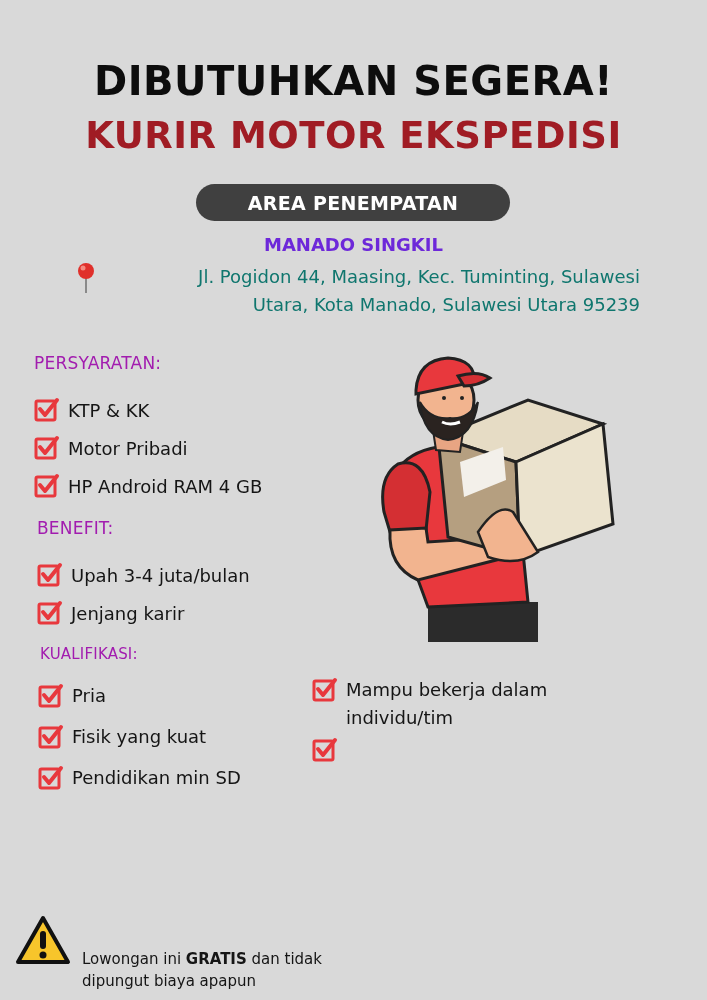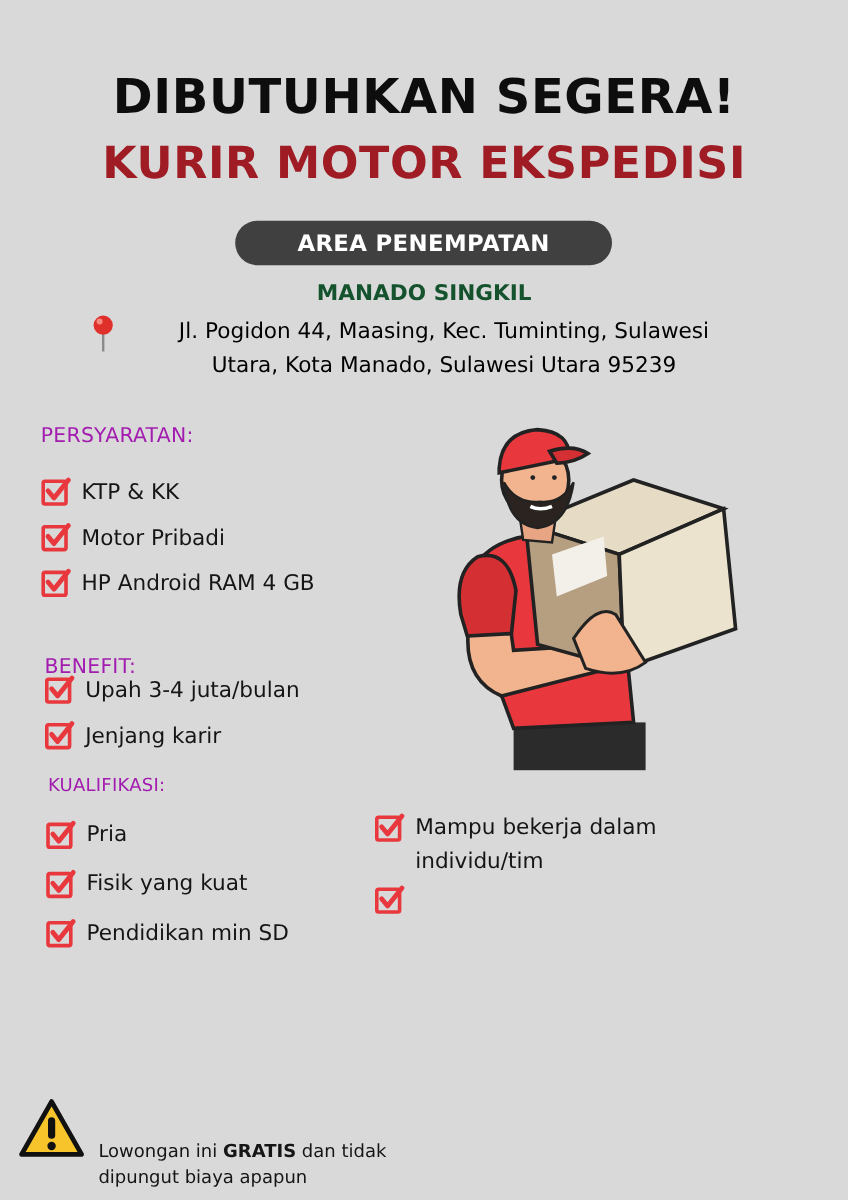--- a/index.html
+++ b/index.html
@@ -19,26 +19,26 @@
   .title-2 { top: 114px; font-size: 37px; color: #a01c24; }
   .pill {
     left: 196px; top: 184px; width: 314px; height: 37px;
     background: #404040; border-radius: 19px;
     color: #fff; font-weight: 700; font-size: 19px;
     display: flex; align-items: center; justify-content: center;
     letter-spacing: 0.3px;
   }
   .location-name {
     left: 0; width: 707px; top: 234px; text-align: center;
-    color: #14532d; font-weight: 700; font-size: 18px;
+    color: #6d28d9; font-weight: 700; font-size: 18px;
   }
   .pin { left: 76px; top: 262px; width: 20px; height: 32px; }
   .address {
-    left: 100px; width: 540px; top: 263px; text-align: center;
-    font-size: 18px; line-height: 28px; color: #000000;
+    left: 100px; width: 540px; top: 263px; text-align: right;
+    font-size: 18px; line-height: 28px; color: #0f766e;
   }
   .heading { font-weight: 400; font-size: 17px; color: #a21caf; letter-spacing: 0.2px; }
   .item {
     display: flex; align-items: center; font-size: 18px; color: #151515;
   }
   .check { width: 26px; height: 26px; margin-right: 8px; flex: 0 0 26px; }
   .item.multi { align-items: flex-start; line-height: 28px; }
   .item.multi .check { margin-top: 1px; }
   .courier { left: 368px; top: 352px; width: 260px; height: 290px; }
   .warn-icon { left: 14px; top: 914px; width: 58px; height: 52px; }
@@ -88,21 +88,21 @@
   </div>
   <div class="item" style="height:38px;justify-content:flex-end;">
     <svg class="check" viewBox="0 0 26 26">
         <rect x="2" y="4" width="19" height="19" fill="none" stroke="#e8383d" stroke-width="3" rx="1.5"></rect>
         <path d="M6 12 L11 18 L23 3" fill="none" stroke="#e8383d" stroke-width="4" stroke-linecap="round" stroke-linejoin="round"></path>
       </svg>
     <span>HP Android RAM 4 GB</span>
   </div>
 </div>
 
-<div class="abs heading" style="left:37px; top:518px;margin-top:28px;">BENEFIT:</div>
+<div class="abs heading" style="left:37px; top:518px;">BENEFIT:</div>
 <div class="abs" style="left:37px; top:556px;">
   <div class="item" style="height:38px;">
     <svg class="check" viewBox="0 0 26 26">
         <rect x="2" y="4" width="19" height="19" fill="none" stroke="#e8383d" stroke-width="3" rx="1.5"></rect>
         <path d="M6 12 L11 18 L23 3" fill="none" stroke="#e8383d" stroke-width="4" stroke-linecap="round" stroke-linejoin="round"></path>
       </svg>
     <span>Upah 3-4 juta/bulan</span>
   </div>
   <div class="item" style="height:38px;">
     <svg class="check" viewBox="0 0 26 26">

